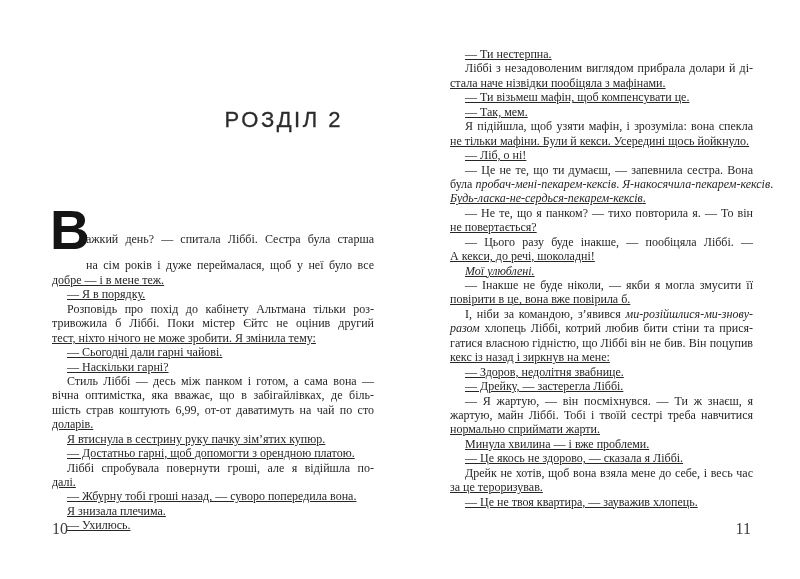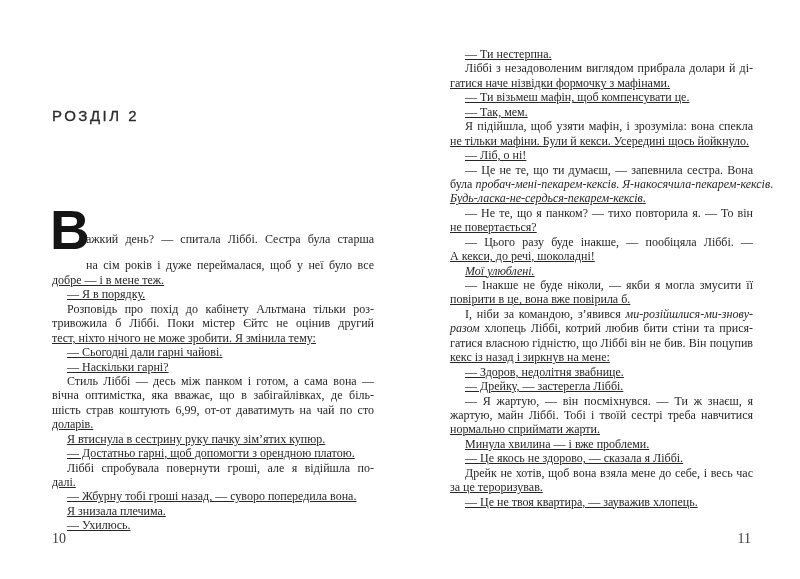--- a/index.html
+++ b/index.html
@@ -5,43 +5,43 @@
   html,body{margin:0;padding:0;background:#ffffff;}
   .spread{
     position:relative;width:800px;height:579px;background:#ffffff;overflow:hidden;
     font-family:"Liberation Serif","DejaVu Serif",serif;color:#262626;
   }
   .page{position:absolute;top:0;height:100%;}
   .page.left{left:52px;width:322px;}
   .page.right{left:450px;width:303px;}
   .chapter{
     position:absolute;top:107px;left:0;right:0;margin:0;
-    padding-right:31px;
+    text-align:right;padding-right:31px;
     font-family:"Liberation Sans","DejaVu Sans",sans-serif;
-    font-weight:500;font-size:15px;letter-spacing:2.5px;color:#2b2b2b;
+    font-weight:500;font-size:22px;letter-spacing:2.5px;color:#2b2b2b;
     -webkit-text-stroke:0.3px #2b2b2b;
   }
   .body{position:absolute;left:0;right:0;font-size:12px;}
   .left .body{top:220px;}
   .right .body{top:47px;}
   .line{
     height:14.45px;line-height:14.45px;white-space:nowrap;
     text-align:justify;text-align-last:justify;
   }
   .line.last{text-align:left;text-align-last:auto;text-decoration:underline;}
   .line.indent{text-indent:15px;}
   .line.dc{padding-left:34px;margin-top:12px;}
   .line.it{font-style:italic;}
   .line i{font-style:italic;}
   .dropcap{
     position:absolute;left:-2px;top:-11px;
     font-family:"Liberation Sans","DejaVu Sans",sans-serif;
     font-weight:bold;font-size:55px;line-height:42px;color:#141414;
   }
-  .pagenum{position:absolute;top:531px;font-size:14px;color:#3d3d3d;}
+  .pagenum{position:absolute;top:520px;font-size:16px;color:#3d3d3d;}
   .pagenum.num-left{left:0;}
   .pagenum.num-right{right:2px;}
 </style>
 </head>
 <body>
 
 <div class="spread">
 
   <section class="page left">
     <h2 class="chapter">РОЗДІЛ 2</h2>
@@ -68,21 +68,21 @@
         <div class="line last indent">Я знизала плечима.</div>
         <div class="line last indent">— Ухилюсь.</div>
       </div>
     <div class="pagenum num-left">10</div>
   </section>
 
   <section class="page right">
     <div class="body" id="right-body">
         <div class="line last indent">— Ти нестерпна.</div>
         <div class="line indent">Ліббі з незадоволеним виглядом прибрала долари й ді-</div>
-        <div class="line last">гатися наче нізвідки формочку з мафінами.</div>
+        <div class="line last">стала наче нізвідки пообіцяла з мафінами.</div>
         <div class="line last indent">— Ти візьмеш мафін, щоб компенсувати це.</div>
         <div class="line last indent">— Так, мем.</div>
         <div class="line indent">Я підійшла, щоб узяти мафін, і зрозуміла: вона спекла</div>
         <div class="line last">не тільки мафіни. Були й кекси. Усередині щось йойкнуло.</div>
         <div class="line last indent">— Ліб, о ні!</div>
         <div class="line indent">— Це не те, що ти думаєш, — запевнила сестра. Вона</div>
         <div class="line">була <i>пробач-мені-пекарем-кексів</i>. <i>Я-накосячила-пекарем-кексів</i>.</div>
         <div class="line last"><i>Будь-ласка-не-сердься-пекарем-кексів</i>.</div>
         <div class="line indent">— Не те, що я панком? — тихо повторила я. — То він</div>
         <div class="line last">не повертається?</div>

